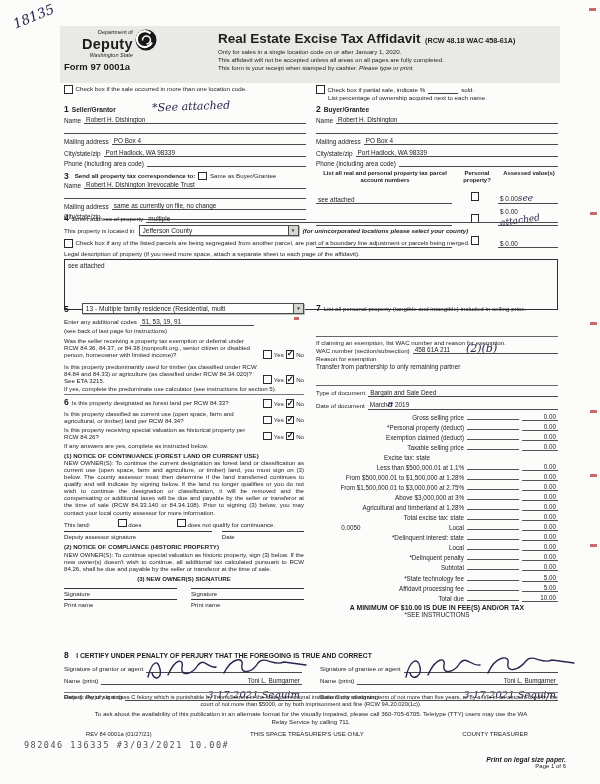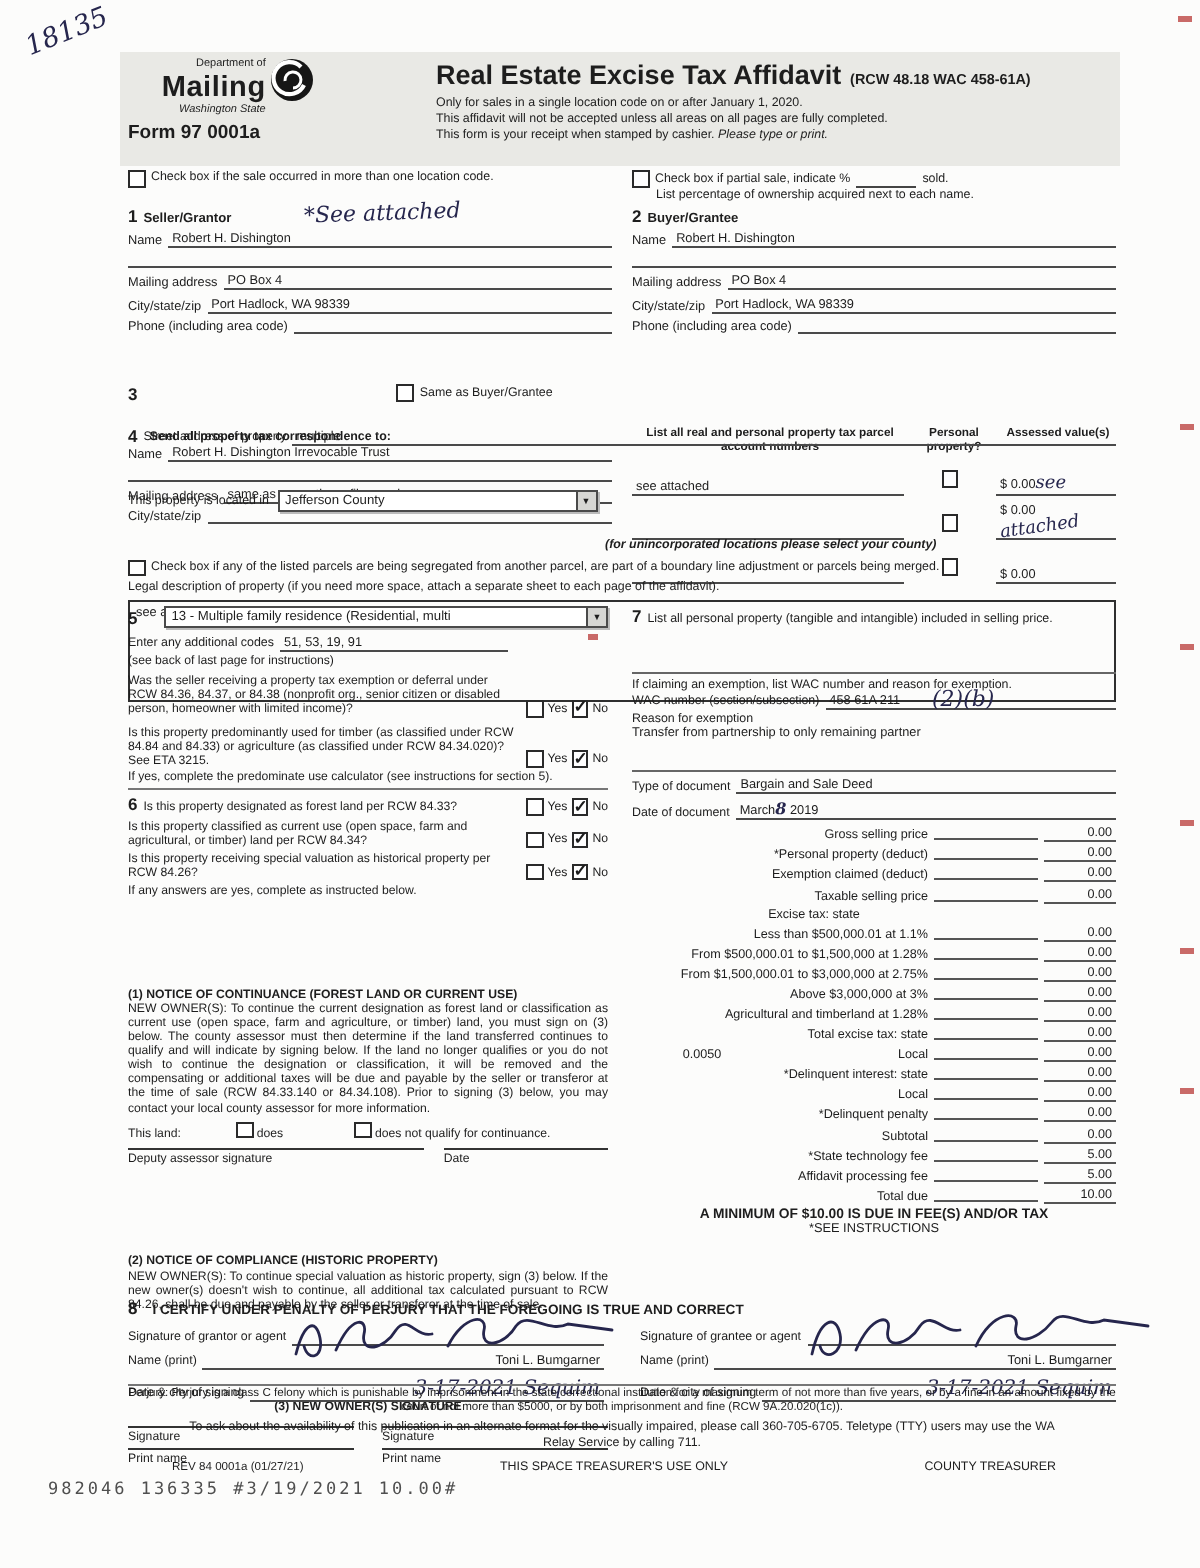--- a/index.html
+++ b/index.html
@@ -1,19 +1,19 @@
 <!DOCTYPE html>
 <html><head>
 <meta charset="utf-8">
 <style>
   html,body{margin:0;padding:0;background:#fff;}
   .page{position:relative;width:600px;height:784px;background:#fcfcfb;color:#1d1d1d;
         font-family:"Liberation Sans",sans-serif;overflow:hidden;}
   .abs{position:absolute;}
-  .b{font-weight:bold;margin-top:44px;}
+  .b{font-weight:bold;}
   .i{font-style:italic;}
   .f55{font-size:5.5px;line-height:1.2;}
   .f58{font-size:5.8px;line-height:1.25;}
   .f61{font-size:6.1px;line-height:1.17;}
   .f62{font-size:6.2px;line-height:1.25;}
   .f64{font-size:6.4px;line-height:1.25;}
   .secnum{font-weight:bold;font-size:8.5px;margin-right:3px;}
   .hand{font-family:"DejaVu Serif",serif;font-style:italic;color:#26264d;}
   
   #header{left:60px;top:26px;width:500px;height:57px;background:#e9e9e5;display:flex;padding:3px 4px;box-sizing:border-box;}
@@ -55,21 +55,21 @@
   <div class="redtick" style="left:590px;top:322px;"></div>
   <div class="redtick" style="left:590px;top:410px;"></div>
   <div class="redtick" style="left:590px;top:474px;"></div>
   <div class="redtick" style="left:590px;top:544px;"></div>
 
   <div class="abs" id="header">
     <div id="hleft">
       <div style="display:flex;align-items:flex-start;">
         <div style="text-align:right;">
           <div class="f55" style="padding-left:34px;">Department of</div>
-          <div class="brand">Mailing</div>
+          <div class="brand">Deputy</div>
           <div class="f55 i">Washington State</div>
         </div>
         <span style="margin-left:2px;">
           <svg width="22" height="22" viewBox="0 0 22 22">
             <circle cx="11" cy="11" r="10.5" fill="#161616"></circle>
             <path d="M15.5 4.5 A8 8 0 1 0 17 13.5" stroke="#fff" stroke-width="2.1" fill="none"></path>
             <path d="M7.5 11.5 A4 4 0 1 1 11.5 15" stroke="#fff" stroke-width="1.5" fill="none"></path>
           </svg>
         </span>
       </div>
@@ -480,20 +480,20 @@
   <div class="abs" style="left:64px;top:692px;width:494px;">
     <div class="f58" style="text-align:center;border-top:1px solid #777;padding-top:1px;">Perjury: Perjury is a class C felony which is punishable by imprisonment in the state correctional institution for a maximum term of not more than five years, or by a fine in an amount fixed by the court of not more than $5000, or by both imprisonment and fine (RCW 9A.20.020(1c)).</div>
     <div class="f62" style="text-align:center;margin:2px 30px 0 30px;">To ask about the availability of this publication in an alternate format for the visually impaired, please call 360-705-6705. Teletype (TTY) users may use the WA Relay Service by calling 711.</div>
     <div style="display:flex;margin-top:4px;align-items:baseline;">
       <span class="f58" style="margin-left:22px;">REV 84 0001a (01/27/21)</span>
       <span class="f62" style="flex:1;text-align:center;">THIS SPACE TREASURER'S USE ONLY</span>
       <span class="f62" style="margin-right:30px;">COUNTY TREASURER</span>
     </div>
   </div>
 
-  <div class="abs" style="left:24px;top:740px;font-family:'DejaVu Sans Mono',monospace;font-size:8.5px;letter-spacing:1.5px;color:#4f4f4f;">982046  136335  #3/19/2021  10.00#</div>
+  <div class="abs" style="left:24px;top:740px;font-family:'DejaVu Sans Mono',monospace;font-size:8.5px;letter-spacing:1.5px;color:#4f4f4f;">982046  136335  #3/03/2021  10.00#</div>
 
   <div class="abs" style="right:34px;top:756px;text-align:right;">
     <div class="b i" style="font-size:6.8px;">Print on legal size paper.</div>
     <div style="font-size:6px;">Page 1 of 6</div>
   </div>
 
 </div>
 
 </body></html>

